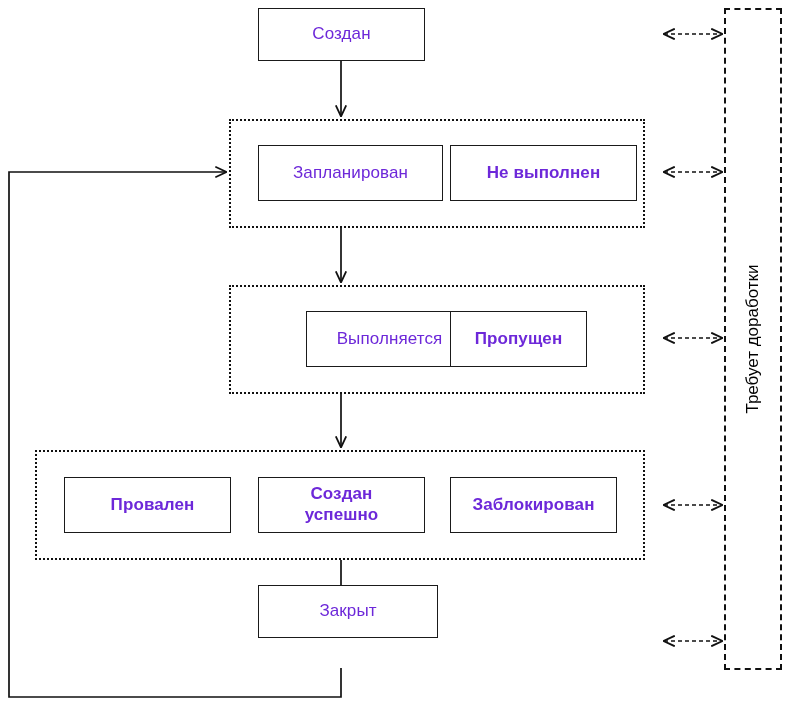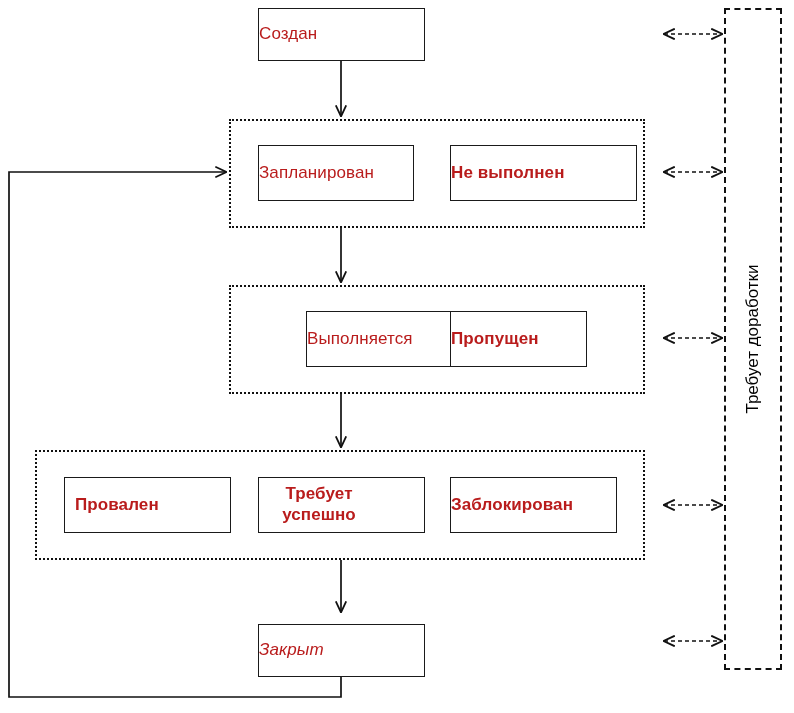--- a/index.html
+++ b/index.html
@@ -18,23 +18,23 @@
     overflow: hidden;
   }
   
   .state-box {
     position: absolute;
     box-sizing: border-box;
     background: #ffffff;
     border: 1.6px solid #1a1a1a;
     display: flex;
     align-items: center;
-    justify-content: flex-start;
+    justify-content: center;
     text-align: center;
-    color: #b91c1c;
+    color: #6d28d9;
     font-size: 17px;
     line-height: 1.22;
     letter-spacing: 0.1px;
   }
   .state-box.bold {
     font-weight: bold;
   }
   
   .group-box {
     position: absolute;
@@ -130,49 +130,49 @@
   </svg>
 
   <div class="group-box" style="left:229px;top:119px;width:416px;height:109px;"></div>
   <div class="group-box" style="left:229px;top:285px;width:416px;height:109px;"></div>
   <div class="group-box" style="left:35px;top:450px;width:610px;height:110px;"></div>
 
   <div class="state-box" style="left:258px;top:8px;width:167px;height:53px;">
     <span>Создан</span>
   </div>
 
-  <div class="state-box" style="left:258px;top:145px;width:156px;height:56px;">
+  <div class="state-box" style="left:258px;top:145px;width:185px;height:56px;">
     <span>Запланирован</span>
   </div>
 
   <div class="state-box bold" style="left:450px;top:145px;width:187px;height:56px;">
     <span>Не выполнен</span>
   </div>
 
   <div class="state-box" style="left:258px;top:311px;width:167px;height:56px;margin-left:48px;">
     <span>Выполняется</span>
   </div>
 
   <div class="state-box bold" style="left:450px;top:311px;width:137px;height:56px;">
     <span>Пропущен</span>
   </div>
 
   <div class="state-box bold" style="left:64px;top:477px;width:167px;height:56px;padding-left:10px;">
     <span>Провален</span>
   </div>
 
   <div class="state-box bold" style="left:258px;top:477px;width:167px;height:56px;">
-    <span style="display:block;max-width:120px;">Требует успешно</span>
+    <span style="display:block;max-width:120px;">Создан успешно</span>
   </div>
 
   <div class="state-box bold" style="left:450px;top:477px;width:167px;height:56px;">
     <span>Заблокирован</span>
   </div>
 
-  <div class="state-box" style="left:258px;top:624px;width:167px;height:53px;font-style:italic;">
+  <div class="state-box" style="left:258px;top:585px;width:180px;height:53px;">
     <span>Закрыт</span>
   </div>
 
   <div class="side-panel" style="left:724px;top:8px;width:58px;height:662px;">
     <div class="side-panel-label">
       <span>Требует доработки</span>
     </div>
   </div>
 
 </div>

